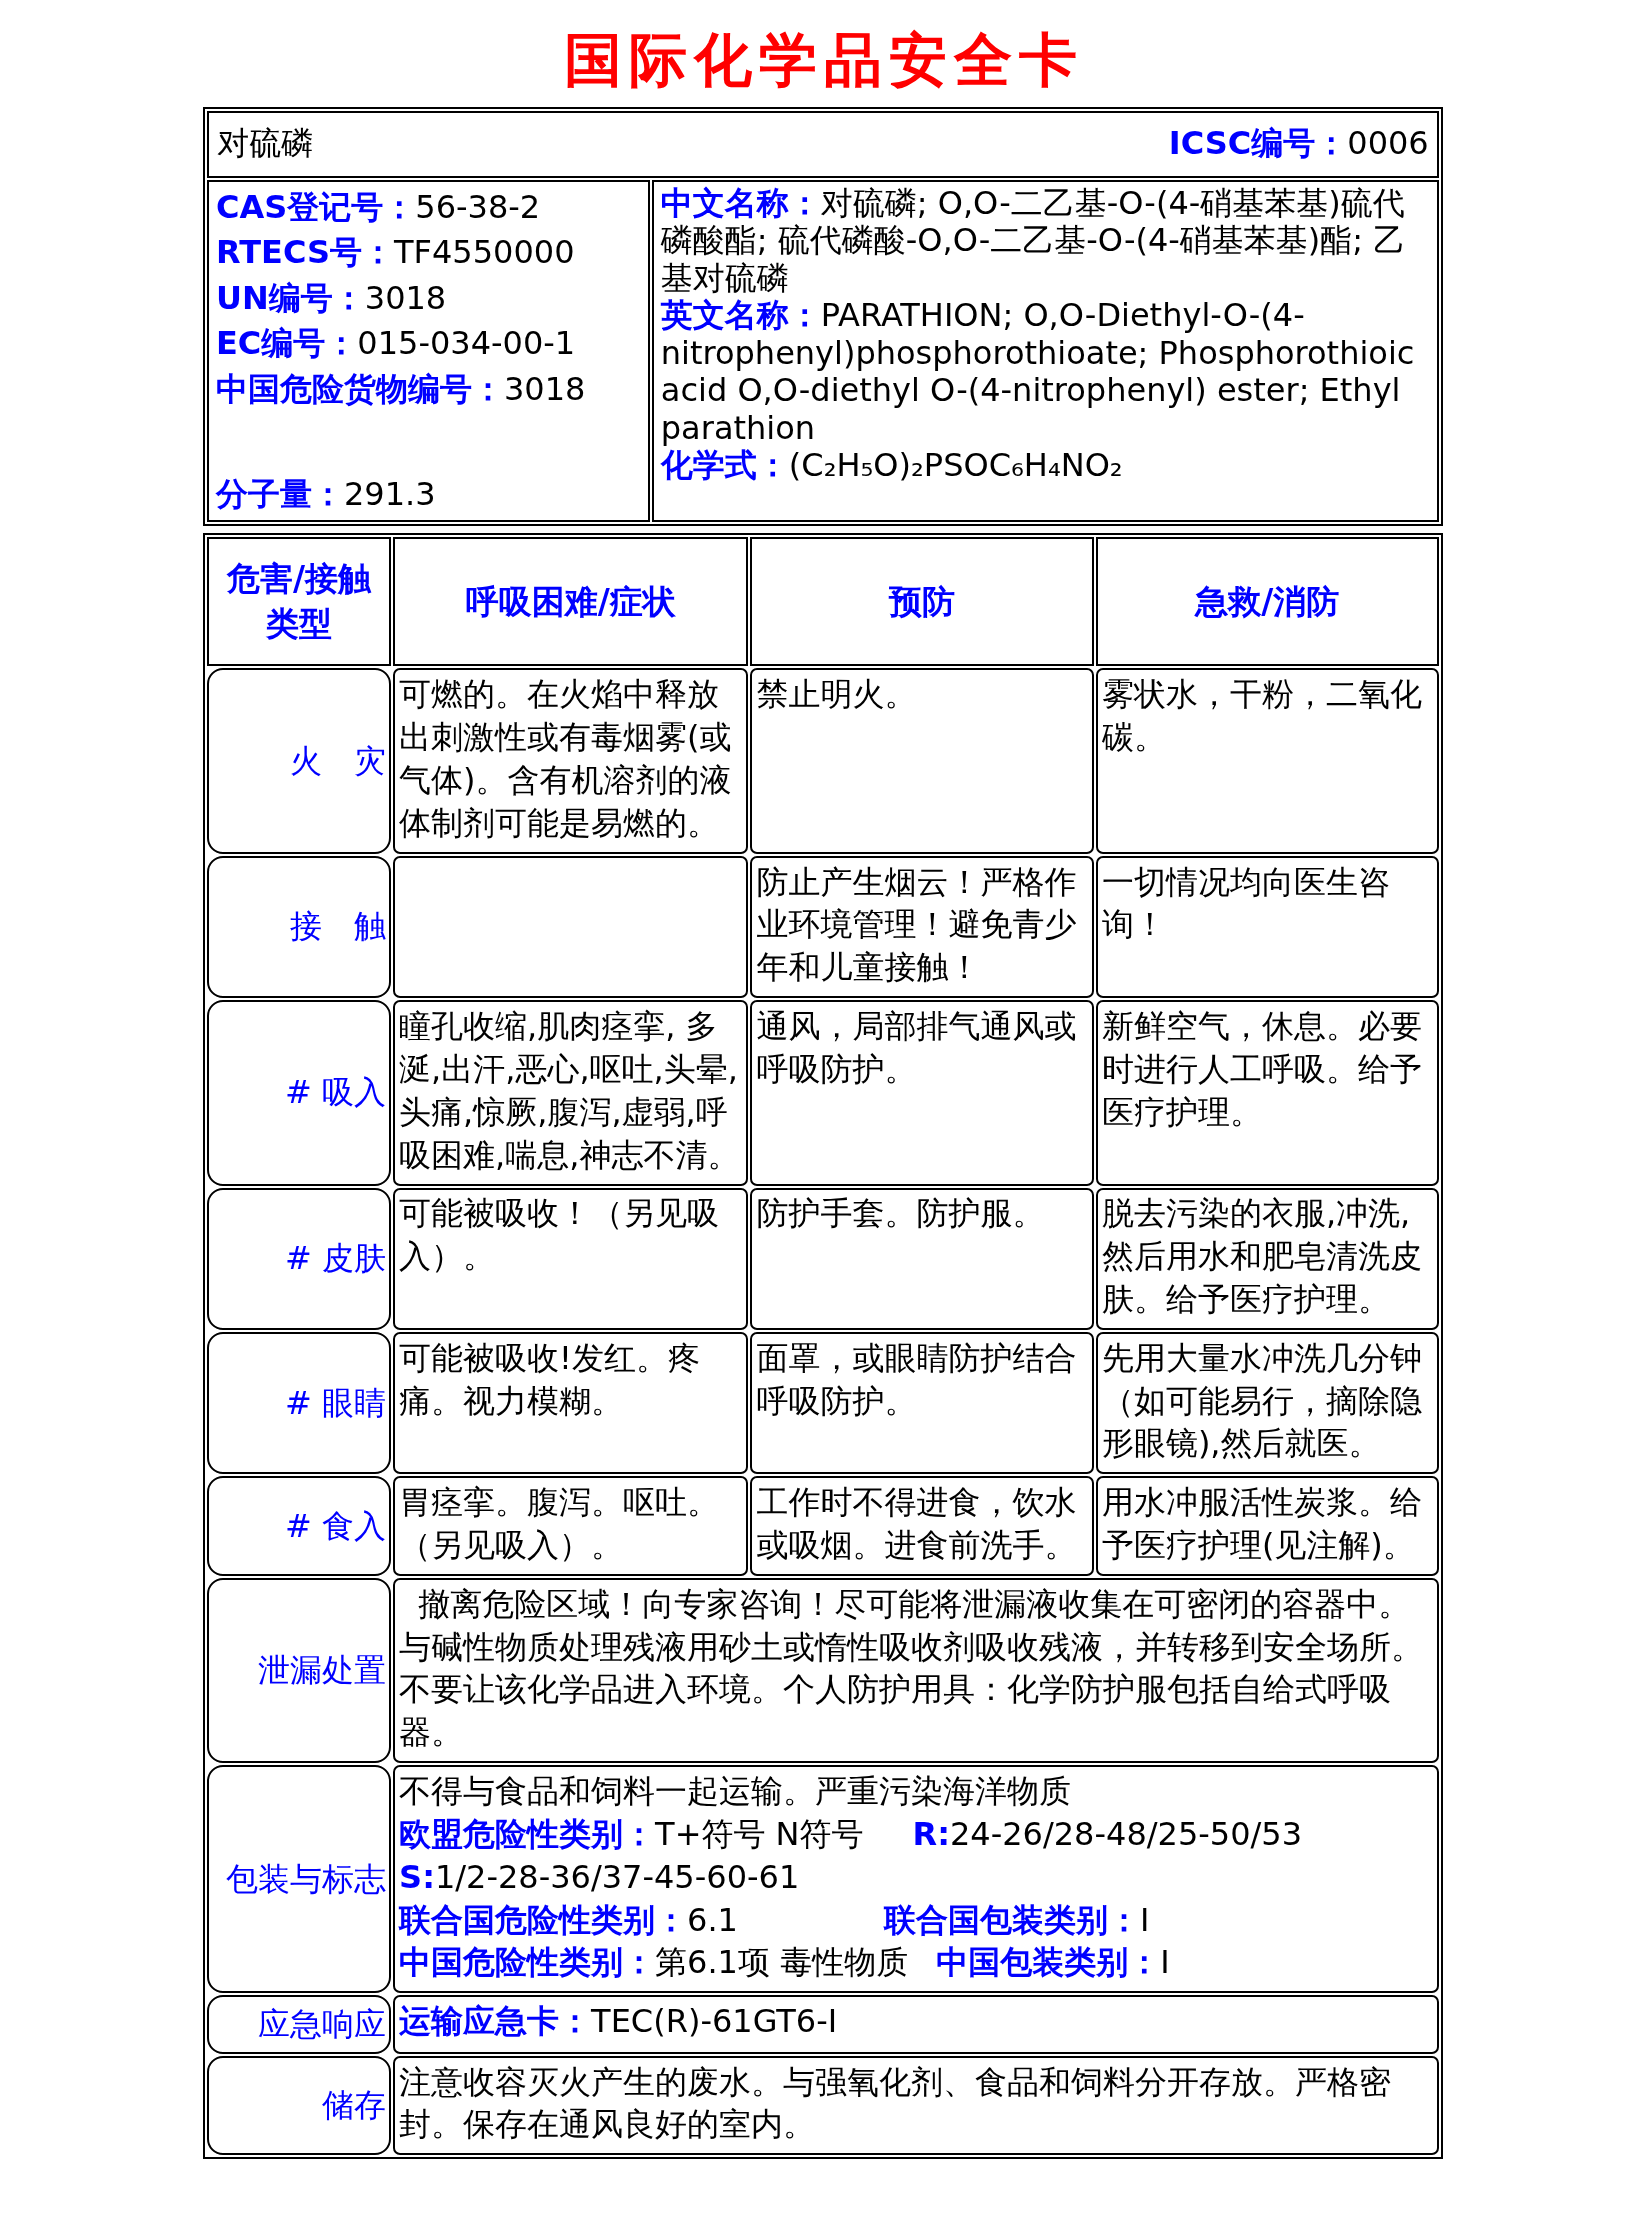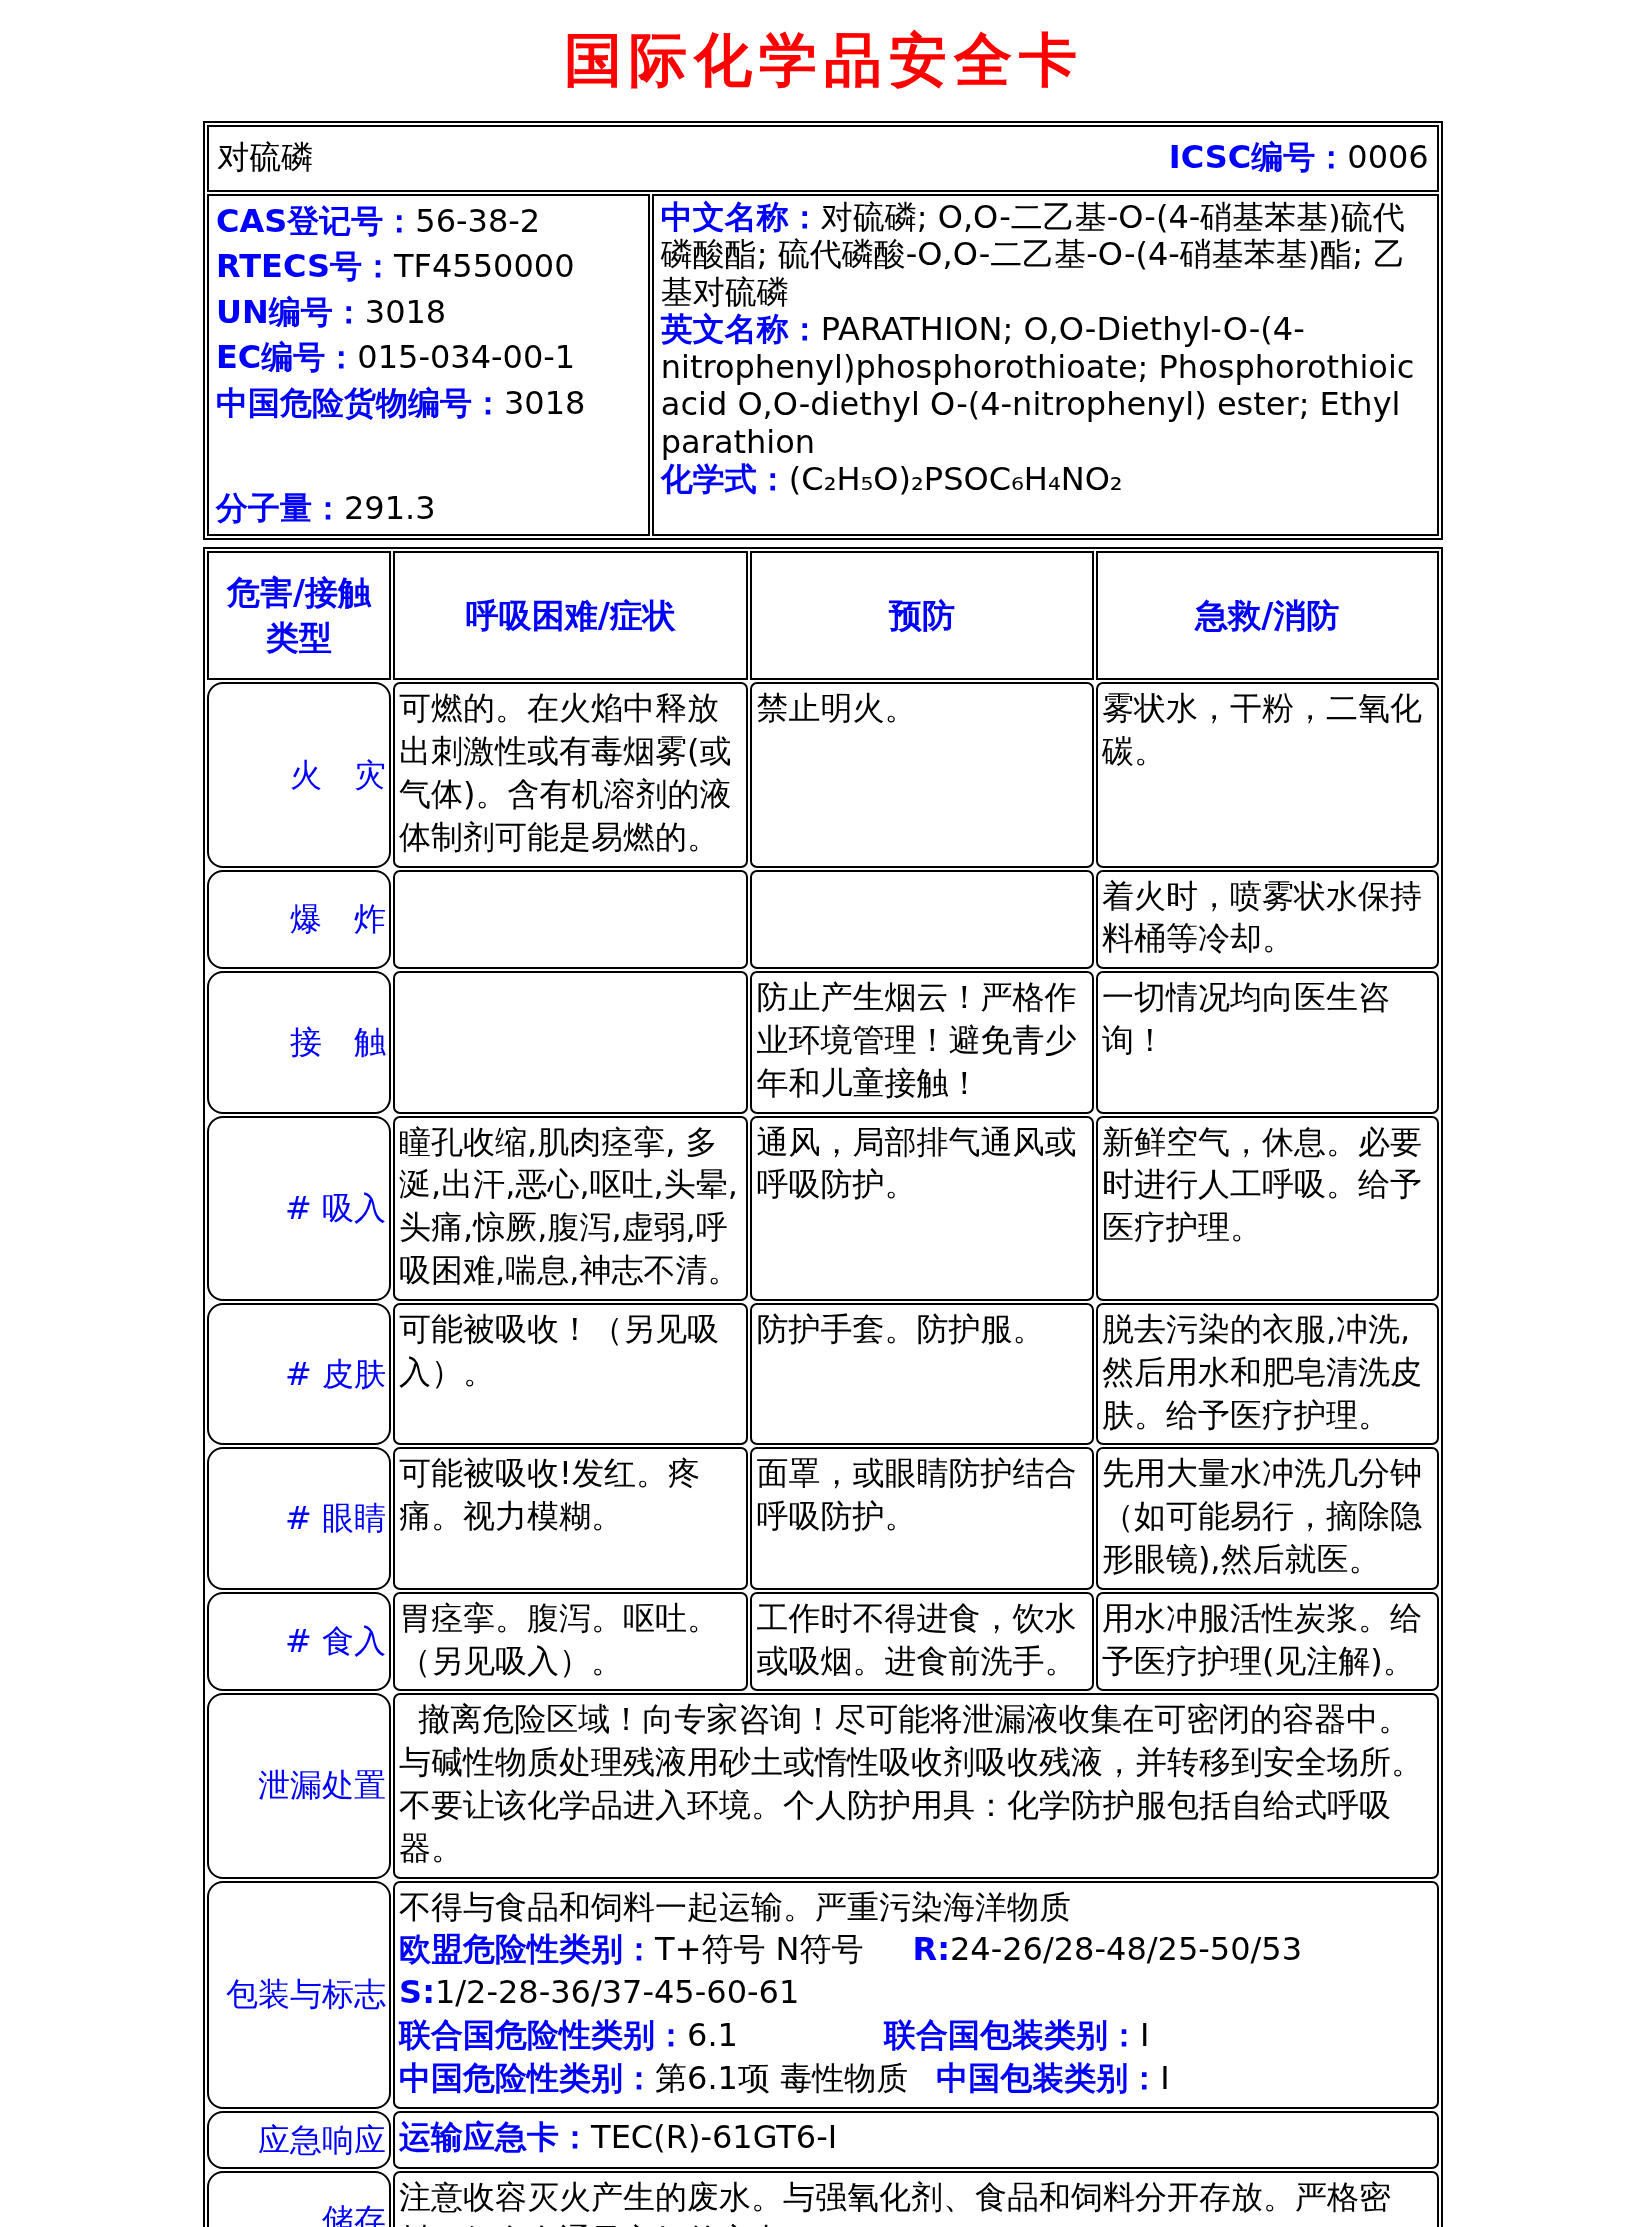--- a/index.html
+++ b/index.html
@@ -9,21 +9,21 @@
     color: #000000;
   }
   .page {
     position: relative;
     width: 1648px;
     min-height: 2227px;
     background: #ffffff;
     overflow: hidden;
   }
   .title {
-    margin: 29px 0 28px 0;
+    margin: 29px 0 14px 0;
     font-size: 58px;
     line-height: 1.1;
     font-weight: bold;
     color: #ff0000;
     text-align: center;
     letter-spacing: 7px;
   }
   .blue { color: #0000ff; }
   .b { font-weight: bold; }
 
@@ -130,26 +130,20 @@
       <td class="hdr">预防</td>
       <td class="hdr">急救/消防</td>
     </tr>
     <tr>
       <td class="label">火　灾</td>
       <td class="content">可燃的。在火焰中释放出刺激性或有毒烟雾(或气体)。含有机溶剂的液体制剂可能是易燃的。</td>
       <td class="content">禁止明火。</td>
       <td class="content">雾状水，干粉，二氧化碳。</td>
     </tr>
     <tr>
-      <td class="label">爆　炸</td>
-      <td class="content"></td>
-      <td class="content"></td>
-      <td class="content">着火时，喷雾状水保持料桶等冷却。</td>
-    </tr>
-    <tr>
       <td class="label">接　触</td>
       <td class="content"></td>
       <td class="content">防止产生烟云！严格作业环境管理！避免青少年和儿童接触！</td>
       <td class="content">一切情况均向医生咨询！</td>
     </tr>
     <tr>
       <td class="label"># 吸入</td>
       <td class="content">瞳孔收缩,肌肉痉挛, 多涎,出汗,恶心,呕吐,头晕,头痛,惊厥,腹泻,虚弱,呼吸困难,喘息,神志不清。</td>
       <td class="content">通风，局部排气通风或呼吸防护。</td>
       <td class="content">新鲜空气，休息。必要时进行人工呼吸。给予医疗护理。</td>

